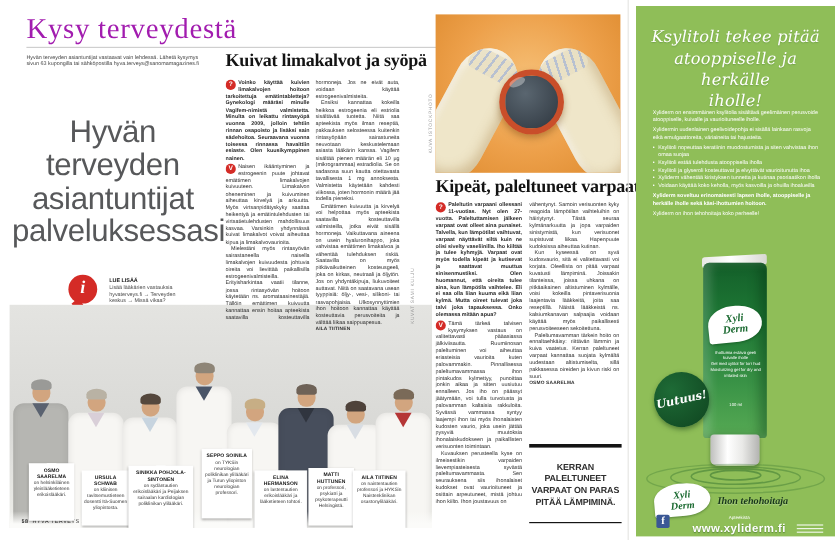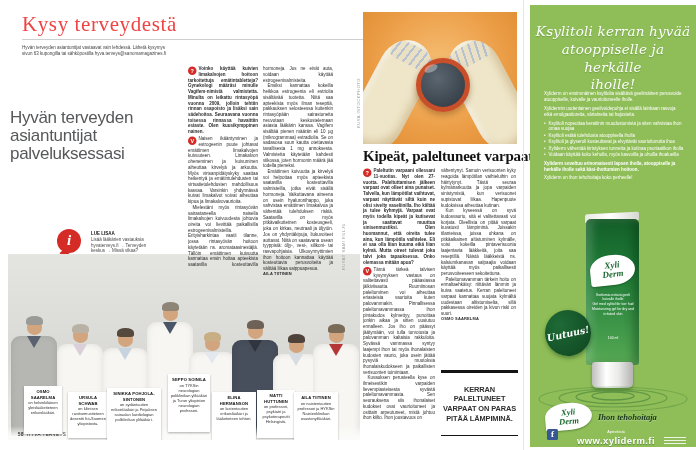--- a/index.html
+++ b/index.html
@@ -8,23 +8,23 @@
   .abs{position:absolute;}
   .pre{white-space:pre-line;}
   
   .sc{position:absolute;overflow:hidden;}
   .sc>.in{width:200%;transform:scale(.5);transform-origin:0 0;font-size:9px;line-height:1.27;
           color:#2c2c2c;text-align:justify;}
   .sc>.in p{margin:0 0 3px 0;}
   .sc>.in p.ind{text-indent:9px;margin-bottom:0;}
   .sc>.in p.tight{margin-bottom:0;}
   
-  .mag-title{font-family:"Liberation Serif",serif;font-size:21px;color:#ef4444;letter-spacing:.6px;}
+  .mag-title{font-family:"Liberation Serif",serif;font-size:24px;color:#a21caf;letter-spacing:.6px;}
   .rule{background:#cfcfcf;height:1px;}
-  .headline{font-size:17px;line-height:1.07;color:#57585a;letter-spacing:-.3px;margin-top:13px;}
+  .headline{font-size:26px;line-height:1.07;color:#57585a;text-align:center;letter-spacing:-.3px;}
   .standfirst{font-family:"Liberation Serif",serif;font-weight:bold;font-size:8.7px;line-height:1.32;
               text-align:center;color:#131313;}
   
   .bubble{width:24px;height:24px;border-radius:50%;background:#d42b26;color:#fff;text-align:center;
           font-family:"Liberation Serif",serif;font-style:italic;font-weight:bold;font-size:15px;line-height:23px;}
   .bubble-tail{width:7px;height:7px;background:#d42b26;transform:rotate(50deg);}
   .rm-label{font-weight:bold;color:#111;}
   .rm-text{color:#4a4a4a;}
   
   .qa-head{font-family:"Liberation Serif",serif;font-weight:bold;font-size:15px;color:#131313;letter-spacing:-.2px;}
@@ -226,20 +226,21 @@
       </div>
   </div>
 
   <div class="sc" style="left:18px;top:432px;width:130px;height:9px;">
     <div class="in footer" style="text-align:left;">
       <b>58</b>&nbsp;
       <span>HYVÄ TERVEYS  13 | 2013</span>
     </div>
   </div>
 
+  <div class="abs qa-head" style="left:188px;top:43px;">Kuivat limakalvot ja syöpä</div>
 
   <div class="sc" style="left:188px;top:66px;width:70px;height:200px;">
     <div class="in">
       <p class="q"><span class="ci">?</span><span>Voinko käyttää kuivien limakalvojen hoitoon tarkoitettuja emätintabletteja? Gynekologi määräsi minulle Vagifem-nimistä valmistetta. Minulta on leikattu rintasyöpä vuonna 2009, jolloin tehtiin rinnan osapoisto ja lisäksi sain sädehoitoa. Seuraavana vuonna toisessa rinnassa havaittiin esiaste. Olen kuusikymppinen nainen.</span></p>
       <p class="tight"><span class="ci">V</span><span>Naisen ikääntyminen ja estrogeenin puute johtavat emättimen limakalvojen kuivuuteen. Limakalvon oheneminen ja kuivuminen aiheuttaa kirvelyä ja arkuutta. Myös virtsanpidätyskyky saattaa heikentyä ja emätintulehdusten tai virtsatietulehdusten mahdollisuus kasvaa. Varsinkin yhdynnässä kuivat limakalvot voivat aiheuttaa kipua ja limakalvovaurioita.</span></p>
       <p class="ind">Mielestäni myös rintasyövän sairastaneella naisella limakalvojen kuivuudesta johtuvia oireita voi lievittää paikallisilla estrogeenivalmisteilla. Erityisharkintaa vaatii tilanne, jossa rintasyövän hoitoon käytetään ns. aromataasinestäjiä. Tällöin emättimen kuivuutta kannattaa ensin hoitaa apteekista saatavilla kosteuttavilla valmisteilla, jotka eivät sisällä</p>
     </div>
   </div>
 
   <div class="sc" style="left:263px;top:66px;width:70px;height:218px;">
@@ -283,21 +284,21 @@
       <p class="sig">OSMO SAARELMA</p>
     </div>
   </div>
 
   <div class="abs pullquote" style="left:441px;top:370px;width:75px;height:54px;padding:4px 1px;">KERRAN PALELTUNEET VARPAAT ON PARAS PITÄÄ LÄMPIMINÄ.</div>
 
   <div class="abs fold" style="left:523px;top:0;height:450px;"></div>
 
   <div class="abs ad" style="left:530px;top:5px;width:166px;height:442px;">
 
-    <div class="abs ad-title pre" style="left:5px;top:18px;width:156px;">Ksylitoli kerran hyvää
+    <div class="abs ad-title pre" style="left:5px;top:18px;width:156px;">Ksylitoli tekee pitää
 atooppiselle ja herkälle
 iholle!</div>
 
     <div class="sc ad-body" style="left:14px;top:86px;width:140px;height:124px;">
       <div class="in">
         <p>Xyliderm on ensimmäinen ksylitolia sisältävä geelimäinen perusvoide atooppiselle, kuivalle ja vaurioituneelle iholle.</p>
         <p>Xylidermin uudenlainen geelivoidepohja ei sisällä lainkaan rasvoja eikä emulgaattoreita, väriaineita tai hajusteita.</p>
         <div>
 
             <div class="bullet">Ksylitoli nopeuttaa keratiinin muodostumista ja siten vahvistaa ihon omaa suojaa</div>

